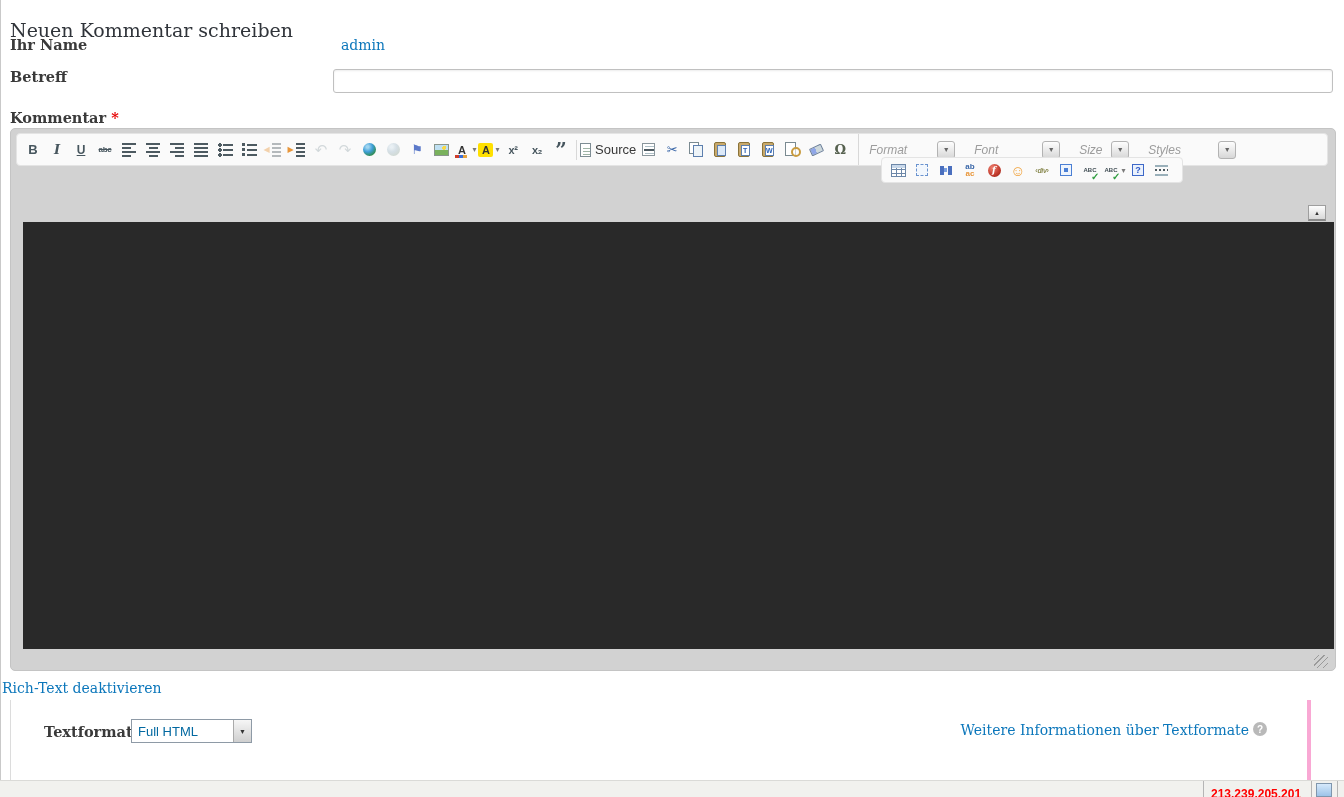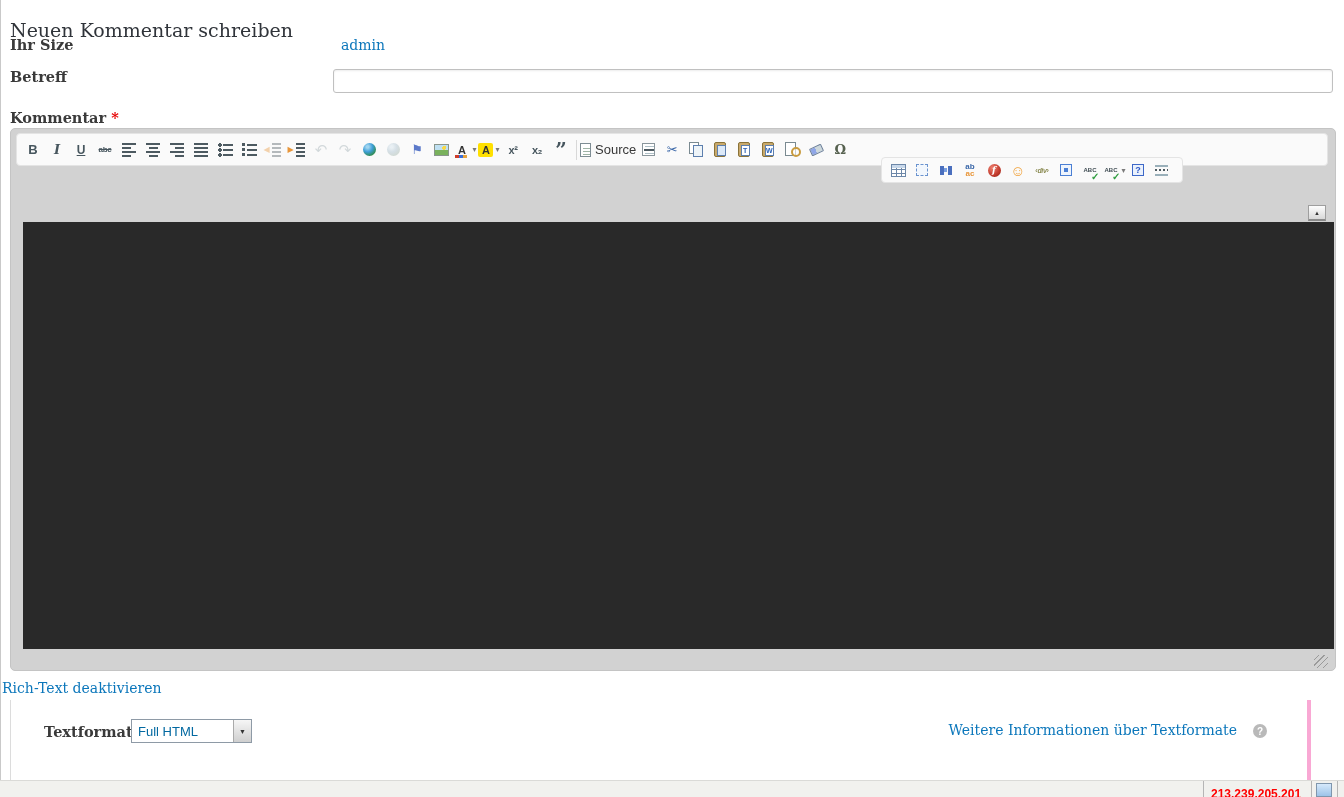--- a/index.html
+++ b/index.html
@@ -140,42 +140,42 @@
 
   
   .richtext-link{left:2px;top:680px}
   .filter-wrap{left:10px;top:700px;width:1301px;height:97px;border-left:1px solid #dcdcdc;border-right:4px solid #f9a8d4;box-sizing:border-box}
   .tf-label{left:33px;top:23px;position:absolute;font:bold 14.5px "DejaVu Serif",serif;color:#3a3a3a}
   .sel{position:absolute;left:120px;top:19px;width:121px;height:24px;border:1px solid #8e9aa6;background:#fff;
     display:flex;align-items:center;box-sizing:border-box;cursor:pointer}
   .sel-val{flex:1;font:13px "Liberation Sans",sans-serif;color:#0369a1;padding-left:6px}
   .sel-btn{width:17px;height:100%;border-left:1px solid #aaa;background:linear-gradient(#f6f6f6,#cfcfcf);
     display:flex;align-items:center;justify-content:center;font-size:7px;color:#333}
-  .moreinfo{position:absolute;right:40px;top:22px;display:flex;align-items:flex-end;gap:16px}
+  .moreinfo{position:absolute;right:40px;top:22px;display:flex;align-items:flex-start;gap:4px}
   .help-ico{width:14px;height:14px;border-radius:50%;background:#b9b9b9;color:#fff;font:bold 10px "Liberation Sans",sans-serif;
     display:inline-flex;align-items:center;justify-content:center;cursor:pointer}
   .tips{position:absolute;left:33px;top:42px;margin:0;padding-left:14px;color:#3d3d3d}
   .tips li{font:13.5px "DejaVu Serif",serif;line-height:17px}
 
   
   .statusbar{left:0;top:780px;width:1344px;height:17px;background:#f1f1ee;border-top:1px solid #dadad7;
     box-sizing:border-box;overflow:hidden}
   .sb-sep{position:absolute;top:0;width:1px;height:17px;background:#b5b5b5}
   .sb-ip{position:absolute;left:1211px;top:6px;font:bold 12px "Liberation Sans",sans-serif;color:#ff0000;white-space:nowrap}
   .sb-ico{position:absolute;left:1316px;top:2px;width:16px;height:14px;border:1px solid #7f96ad;box-sizing:border-box;
     background:linear-gradient(#d6e9fb,#9cc3e8);cursor:pointer}
 </style>
 </head>
 <body>
 
 <div class="abs page-edge"></div>
 
 <h1 class="abs page-title">Neuen Kommentar schreiben</h1>
 
-<label class="abs f-label" style="top:36px">Ihr Size</label>
+<label class="abs f-label" style="top:36px">Ihr Name</label>
 <a class="abs lnk name-val" href="#">admin</a>
 
 <label class="abs f-label" style="top:68px">Betreff</label>
 <input class="abs subject-input" type="text" value="" style="">
 
 <div class="abs f-label" style="top:109px">
   <span>Kommentar</span>
   <span class="req">*</span>
 </div>
 
@@ -278,20 +278,38 @@
         </a>
         <a class="tb-btn">
           <span class="tb-ico ic-preview"></span>
         </a>
         <a class="tb-btn">
           <span class="tb-ico ic-remove-format"></span>
         </a>
         <a class="tb-btn">
           <span class="tb-ico ic-special-character">Ω</span>
         </a>
+      </div>
+    <div class="combos" id="combos">
+        <span class="combo cw-format">
+          <span class="combo-lbl">Format</span>
+          <span class="combo-btn">▼</span>
+        </span>
+        <span class="combo cw-font">
+          <span class="combo-lbl">Font</span>
+          <span class="combo-btn">▼</span>
+        </span>
+        <span class="combo cw-size">
+          <span class="combo-lbl">Size</span>
+          <span class="combo-btn">▼</span>
+        </span>
+        <span class="combo cw-styles">
+          <span class="combo-lbl">Styles</span>
+          <span class="combo-btn">▼</span>
+        </span>
       </div>
   </div>
   <div class="tb-strip strip2">
     <div class="tbrow" id="tb2">
         <a class="tb-btn">
           <span class="tb-ico ic-table"></span>
         </a>
         <a class="tb-btn">
           <span class="tb-ico ic-select-all"></span>
         </a>

